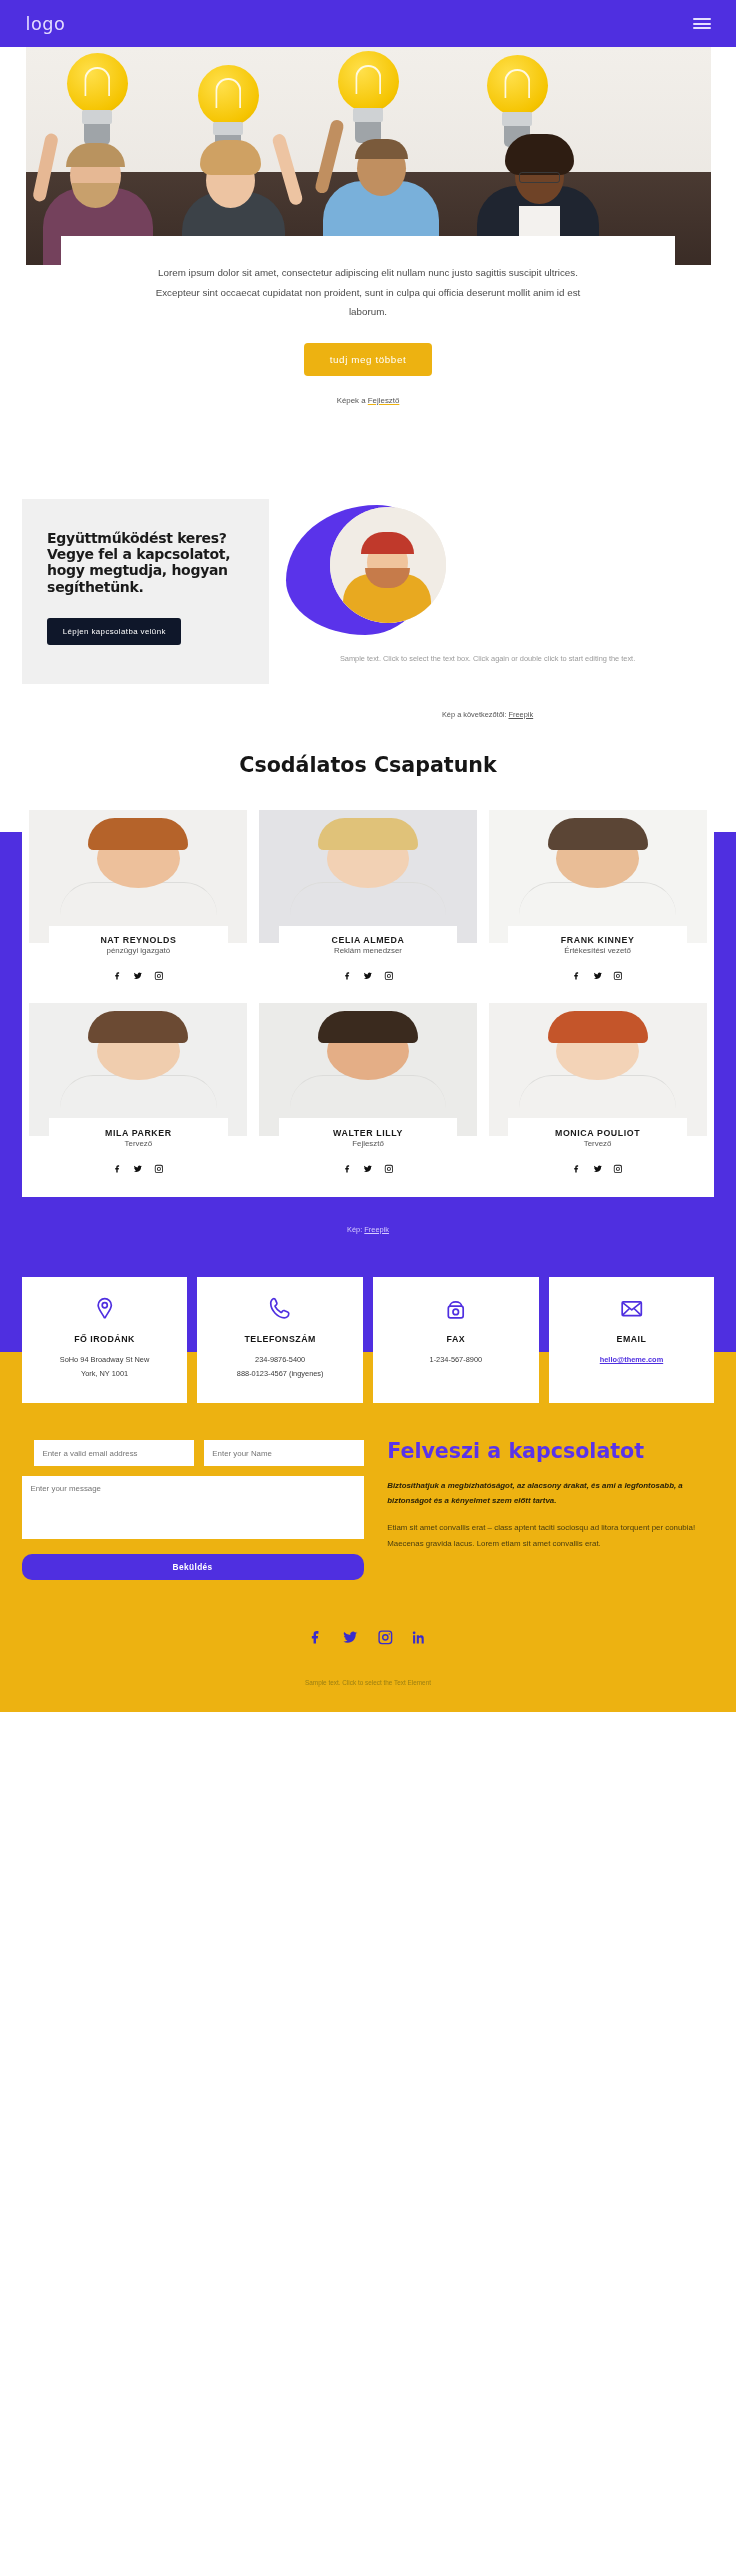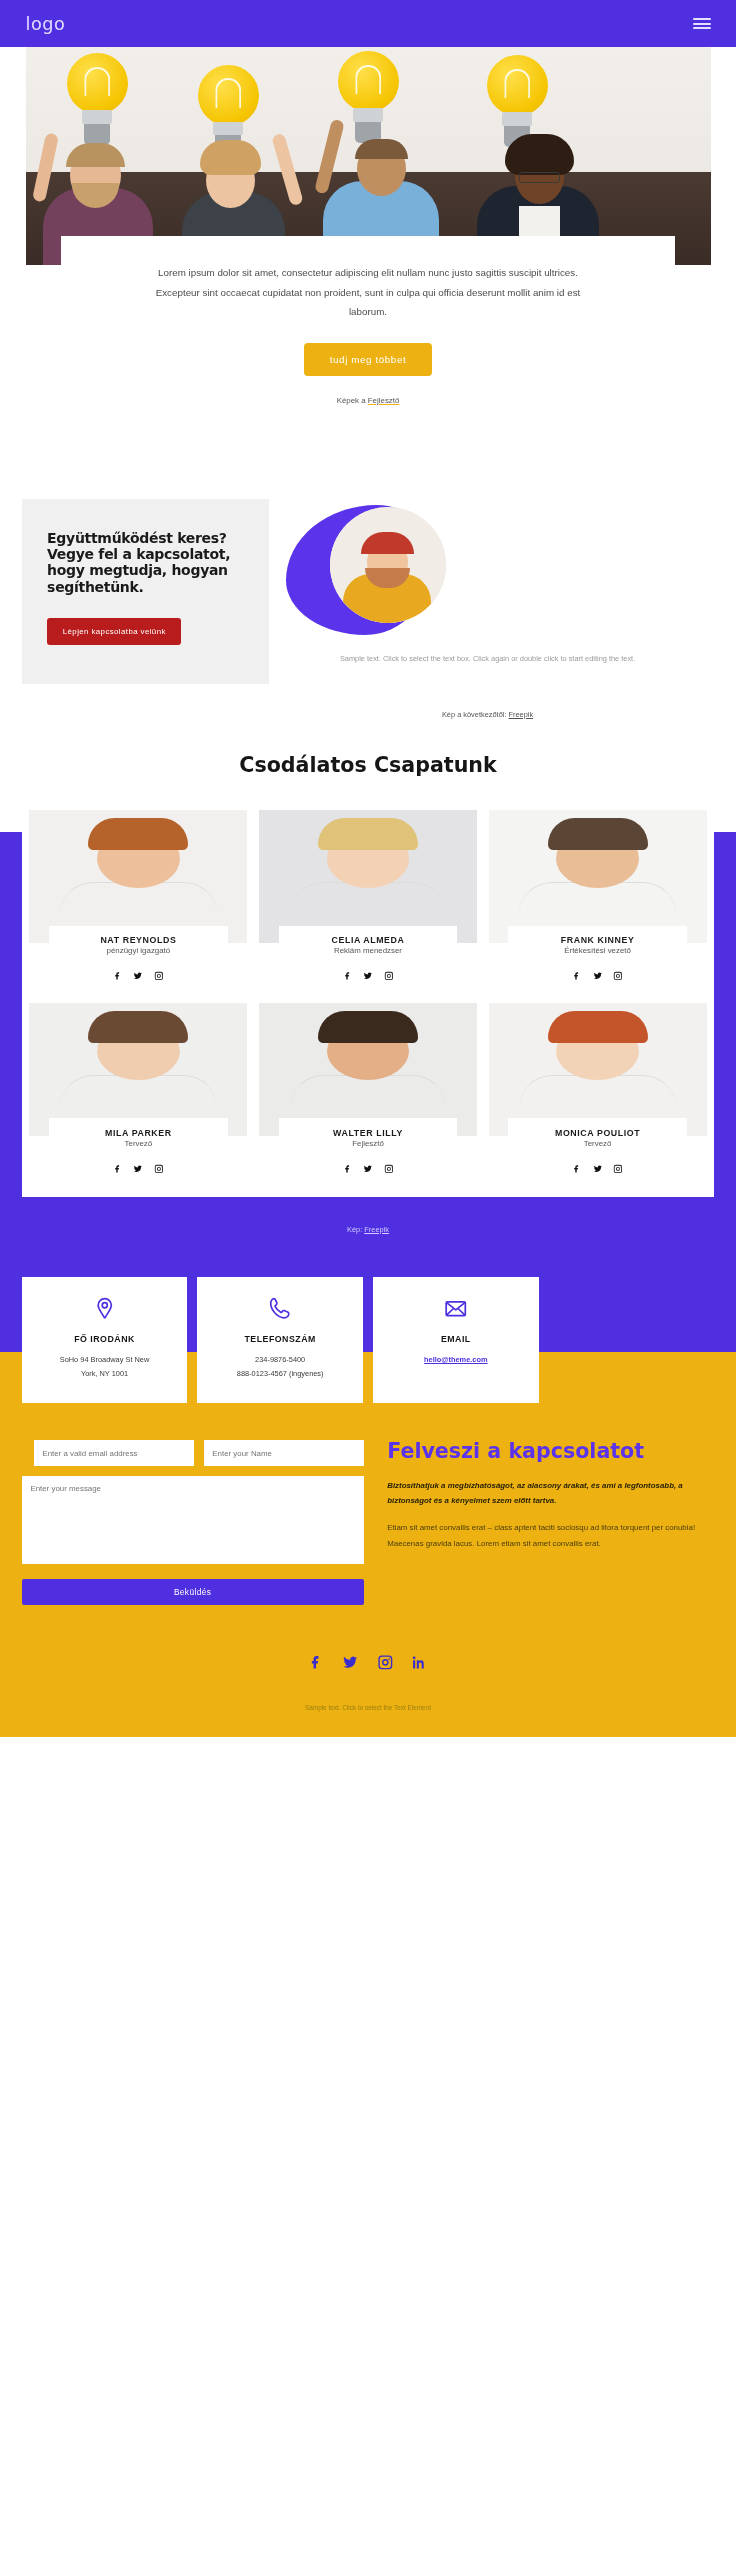--- a/index.html
+++ b/index.html
@@ -87,21 +87,21 @@
   
   .collab { position:relative; margin-top: 59px; padding: 0 21.6px; display:flex; }
   .collab-left {
     background:#f0f0f0; width: 247px; padding: 31px 21.6px 39px 25.5px; position:relative; z-index:2;
   }
   .collab-title {
     font-family:"DejaVu Sans", sans-serif; font-weight:700;
     font-size:14px; line-height:1.16; color:#1a1a1a; letter-spacing:-0.3px;
   }
   .btn-amber-sm {
-    display:inline-block; background:#b91c1c; color:#fff; border:none;
+    display:inline-block; background:#0f172a; color:#fff; border:none;
     font-size:7.9px; padding:8.8px 15.7px; border-radius:2.9px; margin-top:23.6px; cursor:pointer;
     letter-spacing:0.4px;
   }
   .collab-right { flex:1; position:relative; padding-left: 9.8px; }
   .blob {
     position:absolute; left: 17.7px; top: 5.9px; width: 147px; height: 130px;
     background:#5a33ea;
     border-radius: 62% 38% 46% 54% / 58% 42% 58% 42%;
   }
   .avatar-circle {
@@ -162,26 +162,26 @@
 
   
   .form-section { background:#edb211; padding: 9.8px 21.6px 29.5px; display:flex; gap: 23.6px; }
   .form-col { width: 342px; }
   .row2 { display:flex; gap:9.8px;padding-left:12px; }
   .finput {
     flex:1; background:#fff; border:none; height:25.5px; padding:0 8.8px;
     font-size:7.9px; color:#777; font-family:"Liberation Sans", sans-serif;
   }
   .ftext {
-    width:100%; background:#fff; border:none; height:88px; padding:7.9px 8.8px; margin-top:9.8px;
+    width:100%; background:#fff; border:none; height:63px; padding:7.9px 8.8px; margin-top:9.8px;
     font-size:7.9px; color:#777; resize:none; font-family:"Liberation Sans", sans-serif;
   }
   .btn-submit {
     width:100%; margin-top:11.8px; background:#4f2fe0; color:#fff; border:none;
-    height:25.5px; border-radius:2px; font-size:8.3px; font-weight:400; cursor:pointer;
+    height:25.5px; border-radius:10px; font-size:8.3px; font-weight:700; cursor:pointer;
     letter-spacing:0.4px;
   }
   .text-col { flex:1; }
   .cta-title {
     font-family:"DejaVu Sans", sans-serif; font-weight:700; color:#5a33ea;
     font-size:20.6px; line-height:1.15; margin-bottom: 13.7px;
   }
   .cta-bold { font-size:7.9px; font-weight:700; font-style:italic; color:#2a2208; line-height:1.95; }
   .cta-body { font-size:7.9px; color:#4a3d0d; line-height:1.95; margin-top:11.8px; }
 
@@ -469,20 +469,31 @@
             <svg viewBox="0 0 24 24">
               <path d="M6.5 2.5c1 0 1.3.6 1.7 1.6l1 2.4c.3.8.2 1.3-.4 1.8l-1 .8c-.3.3-.3.6-.1 1a12 12 0 005.2 5.2c.4.2.7.2 1-.1l.8-1c.5-.6 1-.7 1.8-.4l2.4 1c1 .4 1.6.7 1.6 1.7 0 2.3-2 4-4.2 4C10.3 20.5 3.5 13.7 3.5 6.7c0-2.2 1.7-4.2 3-4.2z" stroke-linejoin="round"></path>
             </svg>
           </div>
     <div class="contact-title">TELEFONSZÁM</div>
     <div class="contact-line">234-9876-5400<br>888-0123-4567 (ingyenes)</div>
   </div>
         <div class="contact-card">
     <div class="contact-icon">
             <svg viewBox="0 0 24 24">
+              <path d="M6.5 9.5c0-2.2 2.4-4 5.5-4s5.5 1.8 5.5 4"></path>
+              <path d="M7 9.5h10a2 2 0 012 2v7a2 2 0 01-2 2H7a2 2 0 01-2-2v-7a2 2 0 012-2z" stroke-linejoin="round"></path>
+              <circle cx="12" cy="15" r="2.6"></circle>
+            </svg>
+          </div>
+    <div class="contact-title">FAX</div>
+    <div class="contact-line">1-234-567-8900</div>
+  </div>
+        <div class="contact-card">
+    <div class="contact-icon">
+            <svg viewBox="0 0 24 24">
               <rect x="3" y="5.5" width="18" height="13" rx="1"></rect>
               <path d="M3.4 6.2L12 13l8.6-6.8M3.6 17.8L9.6 12M20.4 17.8L14.4 12" stroke-linejoin="round"></path>
             </svg>
           </div>
     <div class="contact-title">EMAIL</div>
     <div class="contact-line"><a href="#">hello@theme.com</a></div>
   </div>
       </div>
   </div>
 

